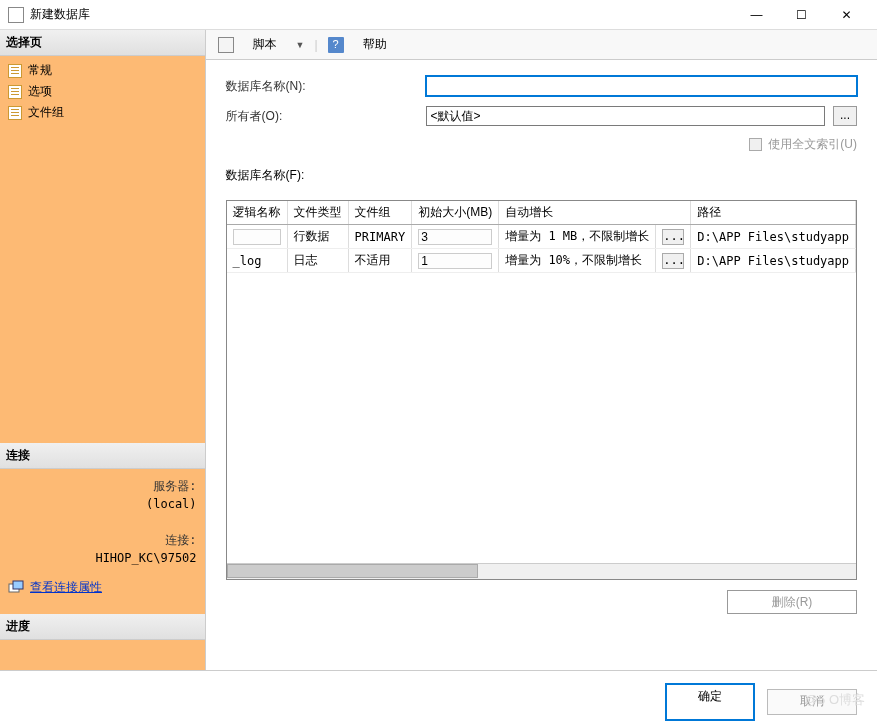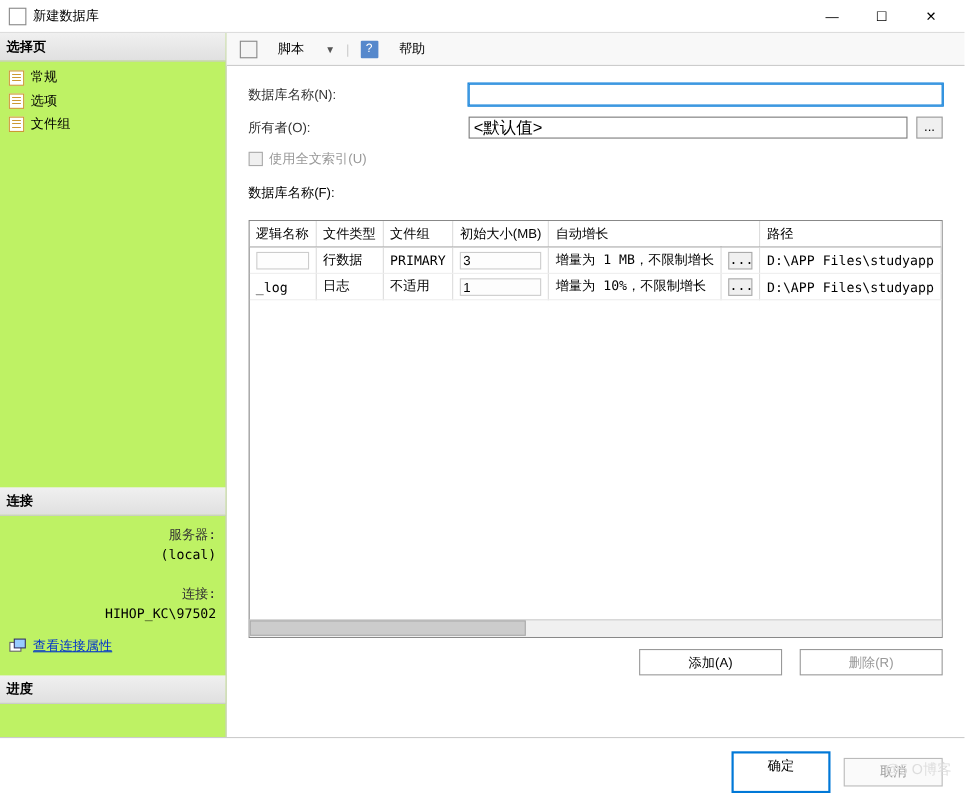--- a/index.html
+++ b/index.html
@@ -39,21 +39,21 @@
     .content {
       display: flex;
       height: 640px;
     }
 
     .sidebar {
       width: 210px;
       border-right: 1px solid #ccc;
       display: flex;
       flex-direction: column;
-      background: #bef264;
+      background: #fdba74;
     }
     .sidebar-section-header {
       background: linear-gradient(#f0f0f0, #e0e0e0);
       padding: 4px 6px;
       font-weight: bold;
       border-bottom: 1px solid #ccc;
     }
     .sidebar-list {
       flex: 0 0 auto;
       padding: 4px 0;
@@ -153,35 +153,35 @@
     }
     .form-label {
       width: 200px;
       color: #333;
     }
     .form-input {
       flex: 1;
       border: 1px solid #7a7a7a;
       height: 20px;
       padding: 0 4px;
-      font-size: 15px;
+      font-size: 12px;
     }
     .form-input.highlight {
       border: 1px solid #0078d7;
       outline: 1px solid #0078d7;
     }
     .dots-btn {
       width: 24px; height: 20px;
       border: 1px solid #999;
       background: #f0f0f0;
       margin-left: 8px;
       text-align: center;
       line-height: 16px;
     }
-    .cb-row { display: flex; align-items: center; gap: 6px; margin: 4px 0 14px 0; }
+    .cb-row { display: flex; align-items: center; gap: 6px; margin: 4px 0 14px 0; justify-content: flex-end; }
     .cb {
       width: 13px; height: 13px;
       border: 1px solid #aaa;
       background: #f0f0f0;
     }
     .cb-label { color: #999; }
 
     .section-label { margin: 6px 0; }
 
     .grid-wrap {
@@ -429,21 +429,20 @@
             </tr>
           </tbody>
         </table>
       </div>
       <div class="hscroll">
         <div class="hscroll-thumb"></div>
       </div>
     </div>
 
     <div class="btn-row">
-      <div class="btn">添加(A)</div>
       <div class="btn disabled">删除(R)</div>
     </div>
 
   </div>
 </div>
 
 <div class="bottom-bar">
   <div class="btn-primary">确定</div>
   <div class="btn-secondary">取消</div>
 </div>

